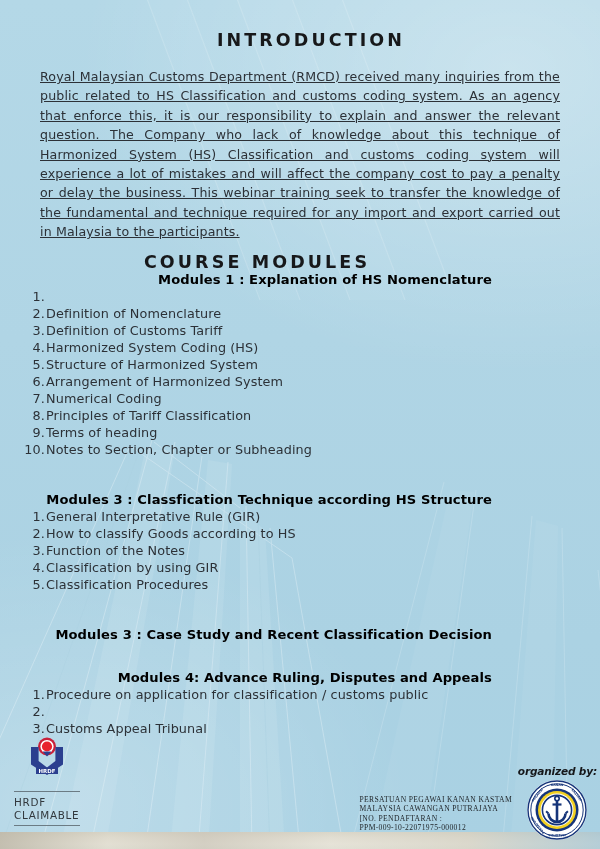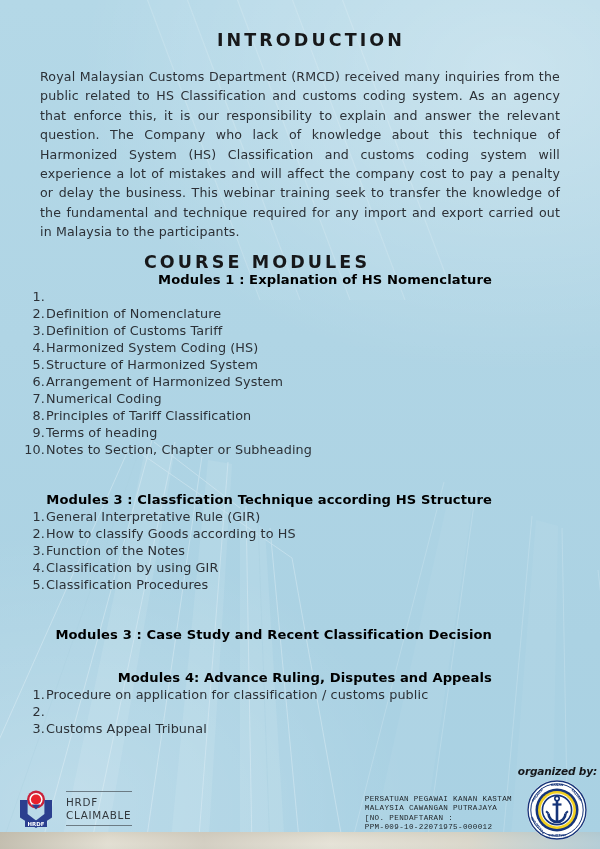--- a/index.html
+++ b/index.html
@@ -71,20 +71,21 @@
   #modules-title{ margin-top:0px; }
 
   .intro-para{
     margin:17px 40px 0 40px;
     font-size:12.6px;
     line-height:19.4px;
     color:#2c3137;
     text-align:justify;
     text-justify:inter-word;
     letter-spacing:.15px;
+    text-decoration:underline;
   }
 
   .modules-wrap{
     position:absolute;
     left:0; top:252px; width:492px;
   }
 
   .mod-head{
     margin-left:38px;
     font-size:13.1px;
@@ -122,21 +123,21 @@
   .gap-md{ height:28px; }
 
   
   .footer{
     position:absolute;
     left:0; bottom:0; width:600px; height:94px;
   }
 
   .hrdf-group{
     position:absolute; left:14px; bottom:18px;
-    display:flex; align-items:center; gap:8px;
+    display:flex; align-items:center; gap:8px;flex-direction:column;
   }
   .hrdf-logo{ width:44px; height:44px; position:relative; }
 
   .hrdf-text-wrap{
     position:relative;
     padding:5px 0 5px 0;
   }
   .hrdf-rule{
     width:66px; height:1px; background:#5d6a72; opacity:.85;
   }
@@ -146,21 +147,21 @@
     letter-spacing:.7px;
     color:#32383d;
     margin:4px 0 4px 0;
   }
 
   .org-block{
     position:absolute; right:88px; bottom:16px;
     text-align:left;
   }
   .org-line{
-    font-family:Liberation Mono, monospace;
+    font-family:Liberation Serif, serif;
     font-size:7.6px;
     line-height:9.6px;
     letter-spacing:.35px;
     color:#1d2226;
     white-space:nowrap;
     margin-left:6px;
   }
 
   .org-by{
     position:absolute; right:3px; bottom:72px;

